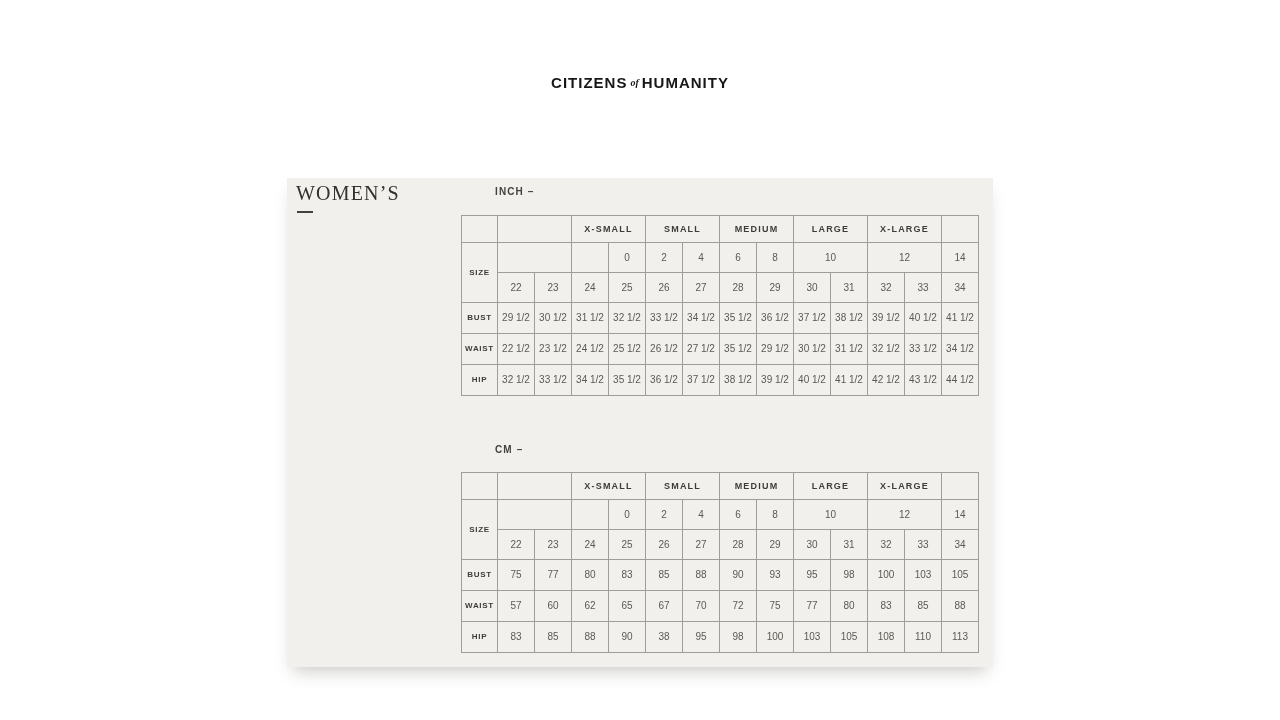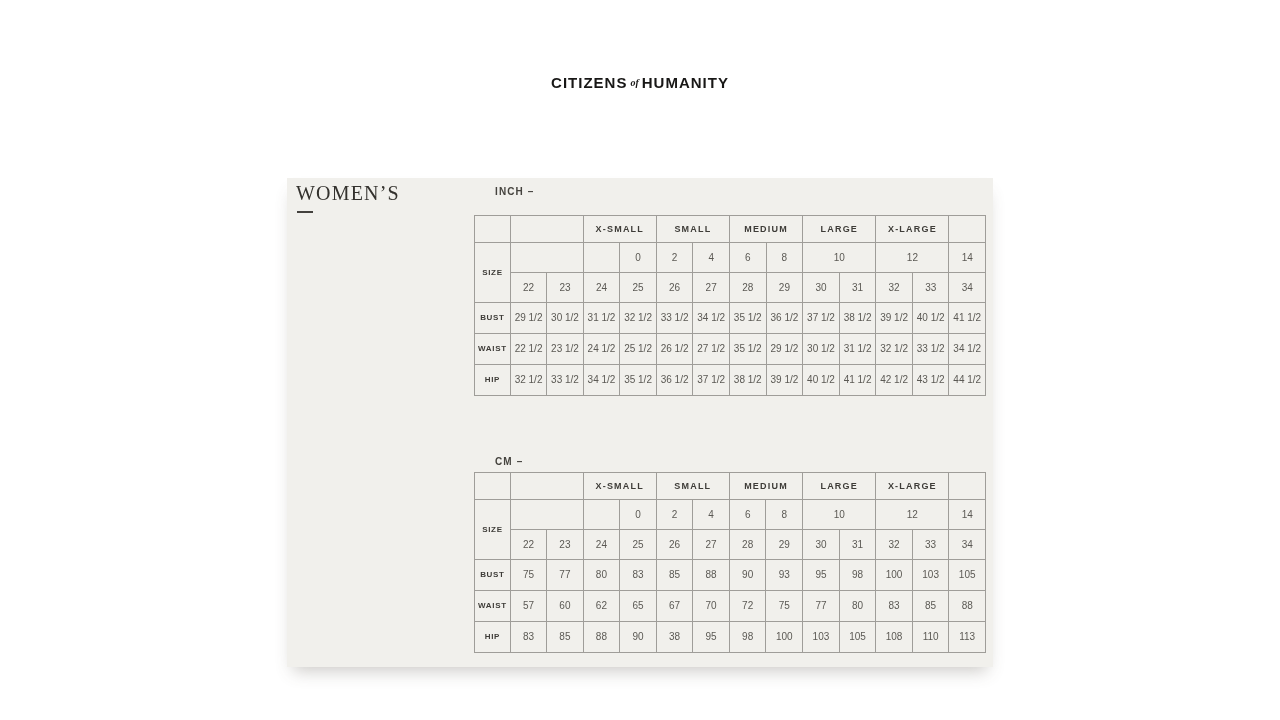--- a/index.html
+++ b/index.html
@@ -44,24 +44,24 @@
   }
 
   .charts { position: absolute; left: 174px; top: 0; width: 525px; height: 489px; }
   .unit-label {
     position: absolute; left: 6px;
     font-size: 10px; font-weight: bold; letter-spacing: 1.1px;
     color: #45433e;
     padding-left: 28px;
   }
   #inch-label { top: 8px; }
-  #cm-label   { top: 266px; margin-top: 12px; }
+  #cm-label   { top: 266px; }
 
   .size-table {
-    position: absolute; left: 13px;
+    position: absolute; left: 0;
     border-collapse: collapse; table-layout: fixed;
     background: #f1f0ec;
   }
   #inch-table { top: 37px; }
   #cm-table   { top: 294px; }
 
   .size-table td {
     border: 1px solid #9f9d99;
     text-align: center; vertical-align: middle;
     padding: 0; line-height: 1;

